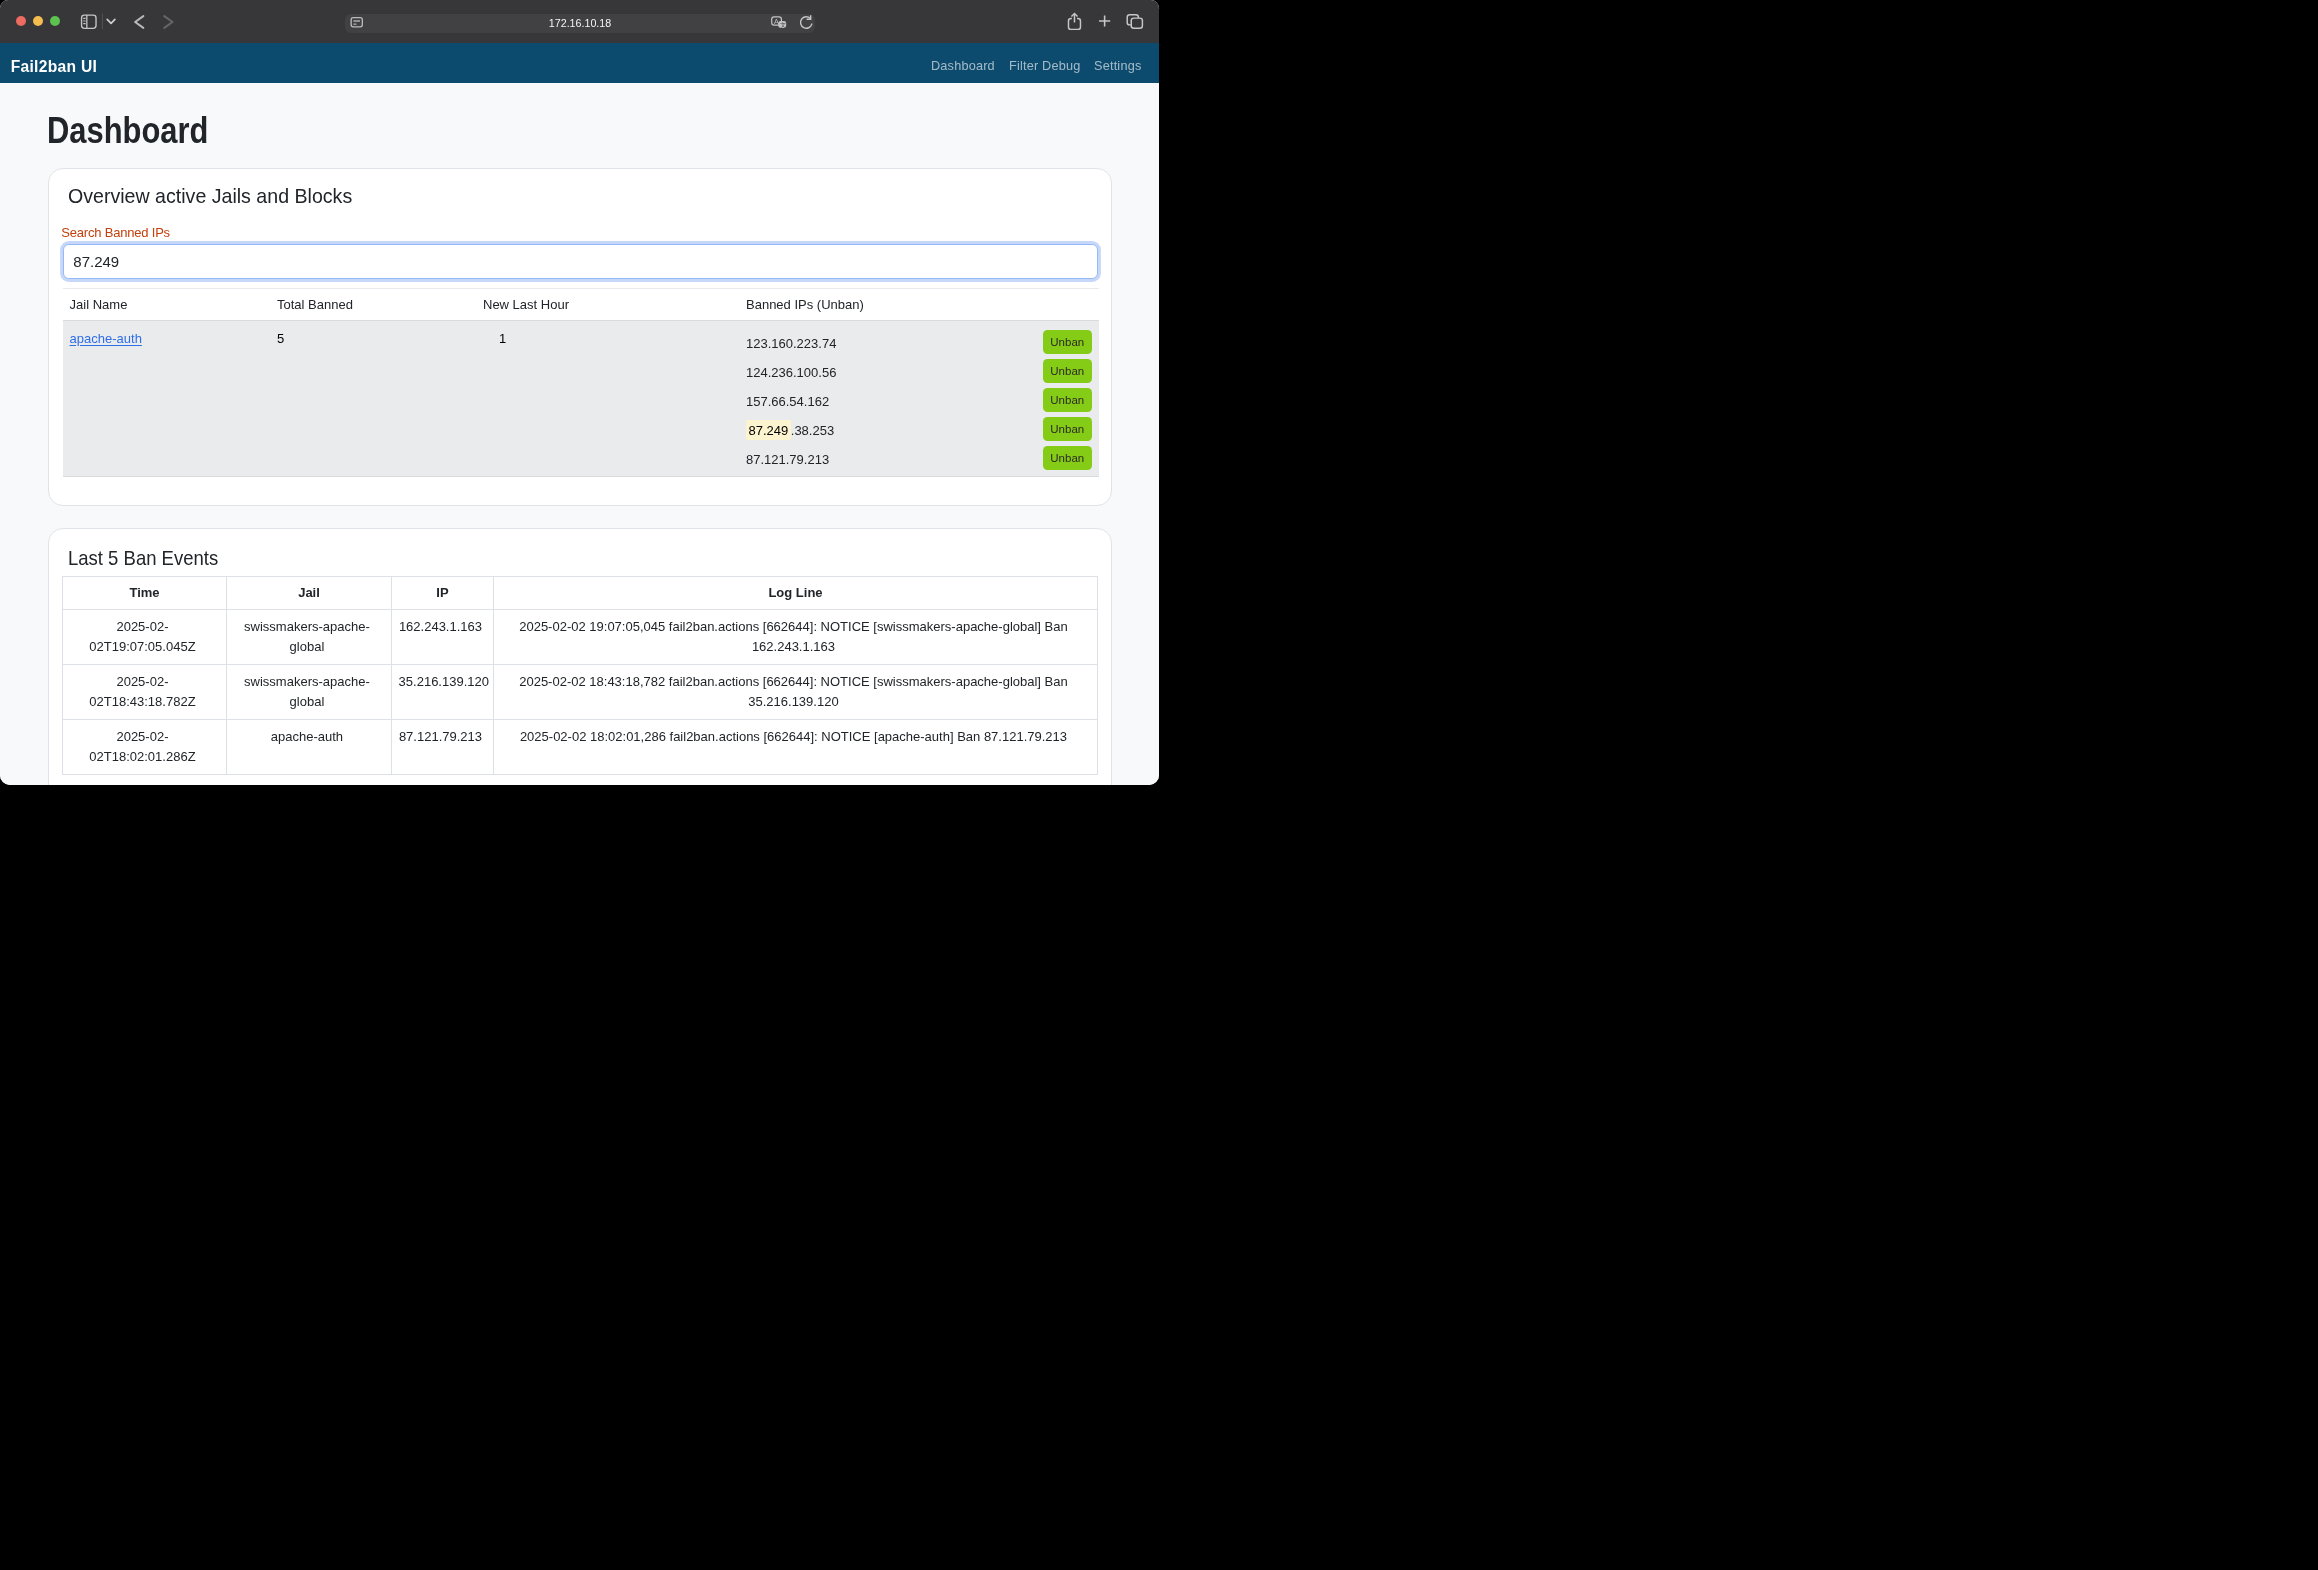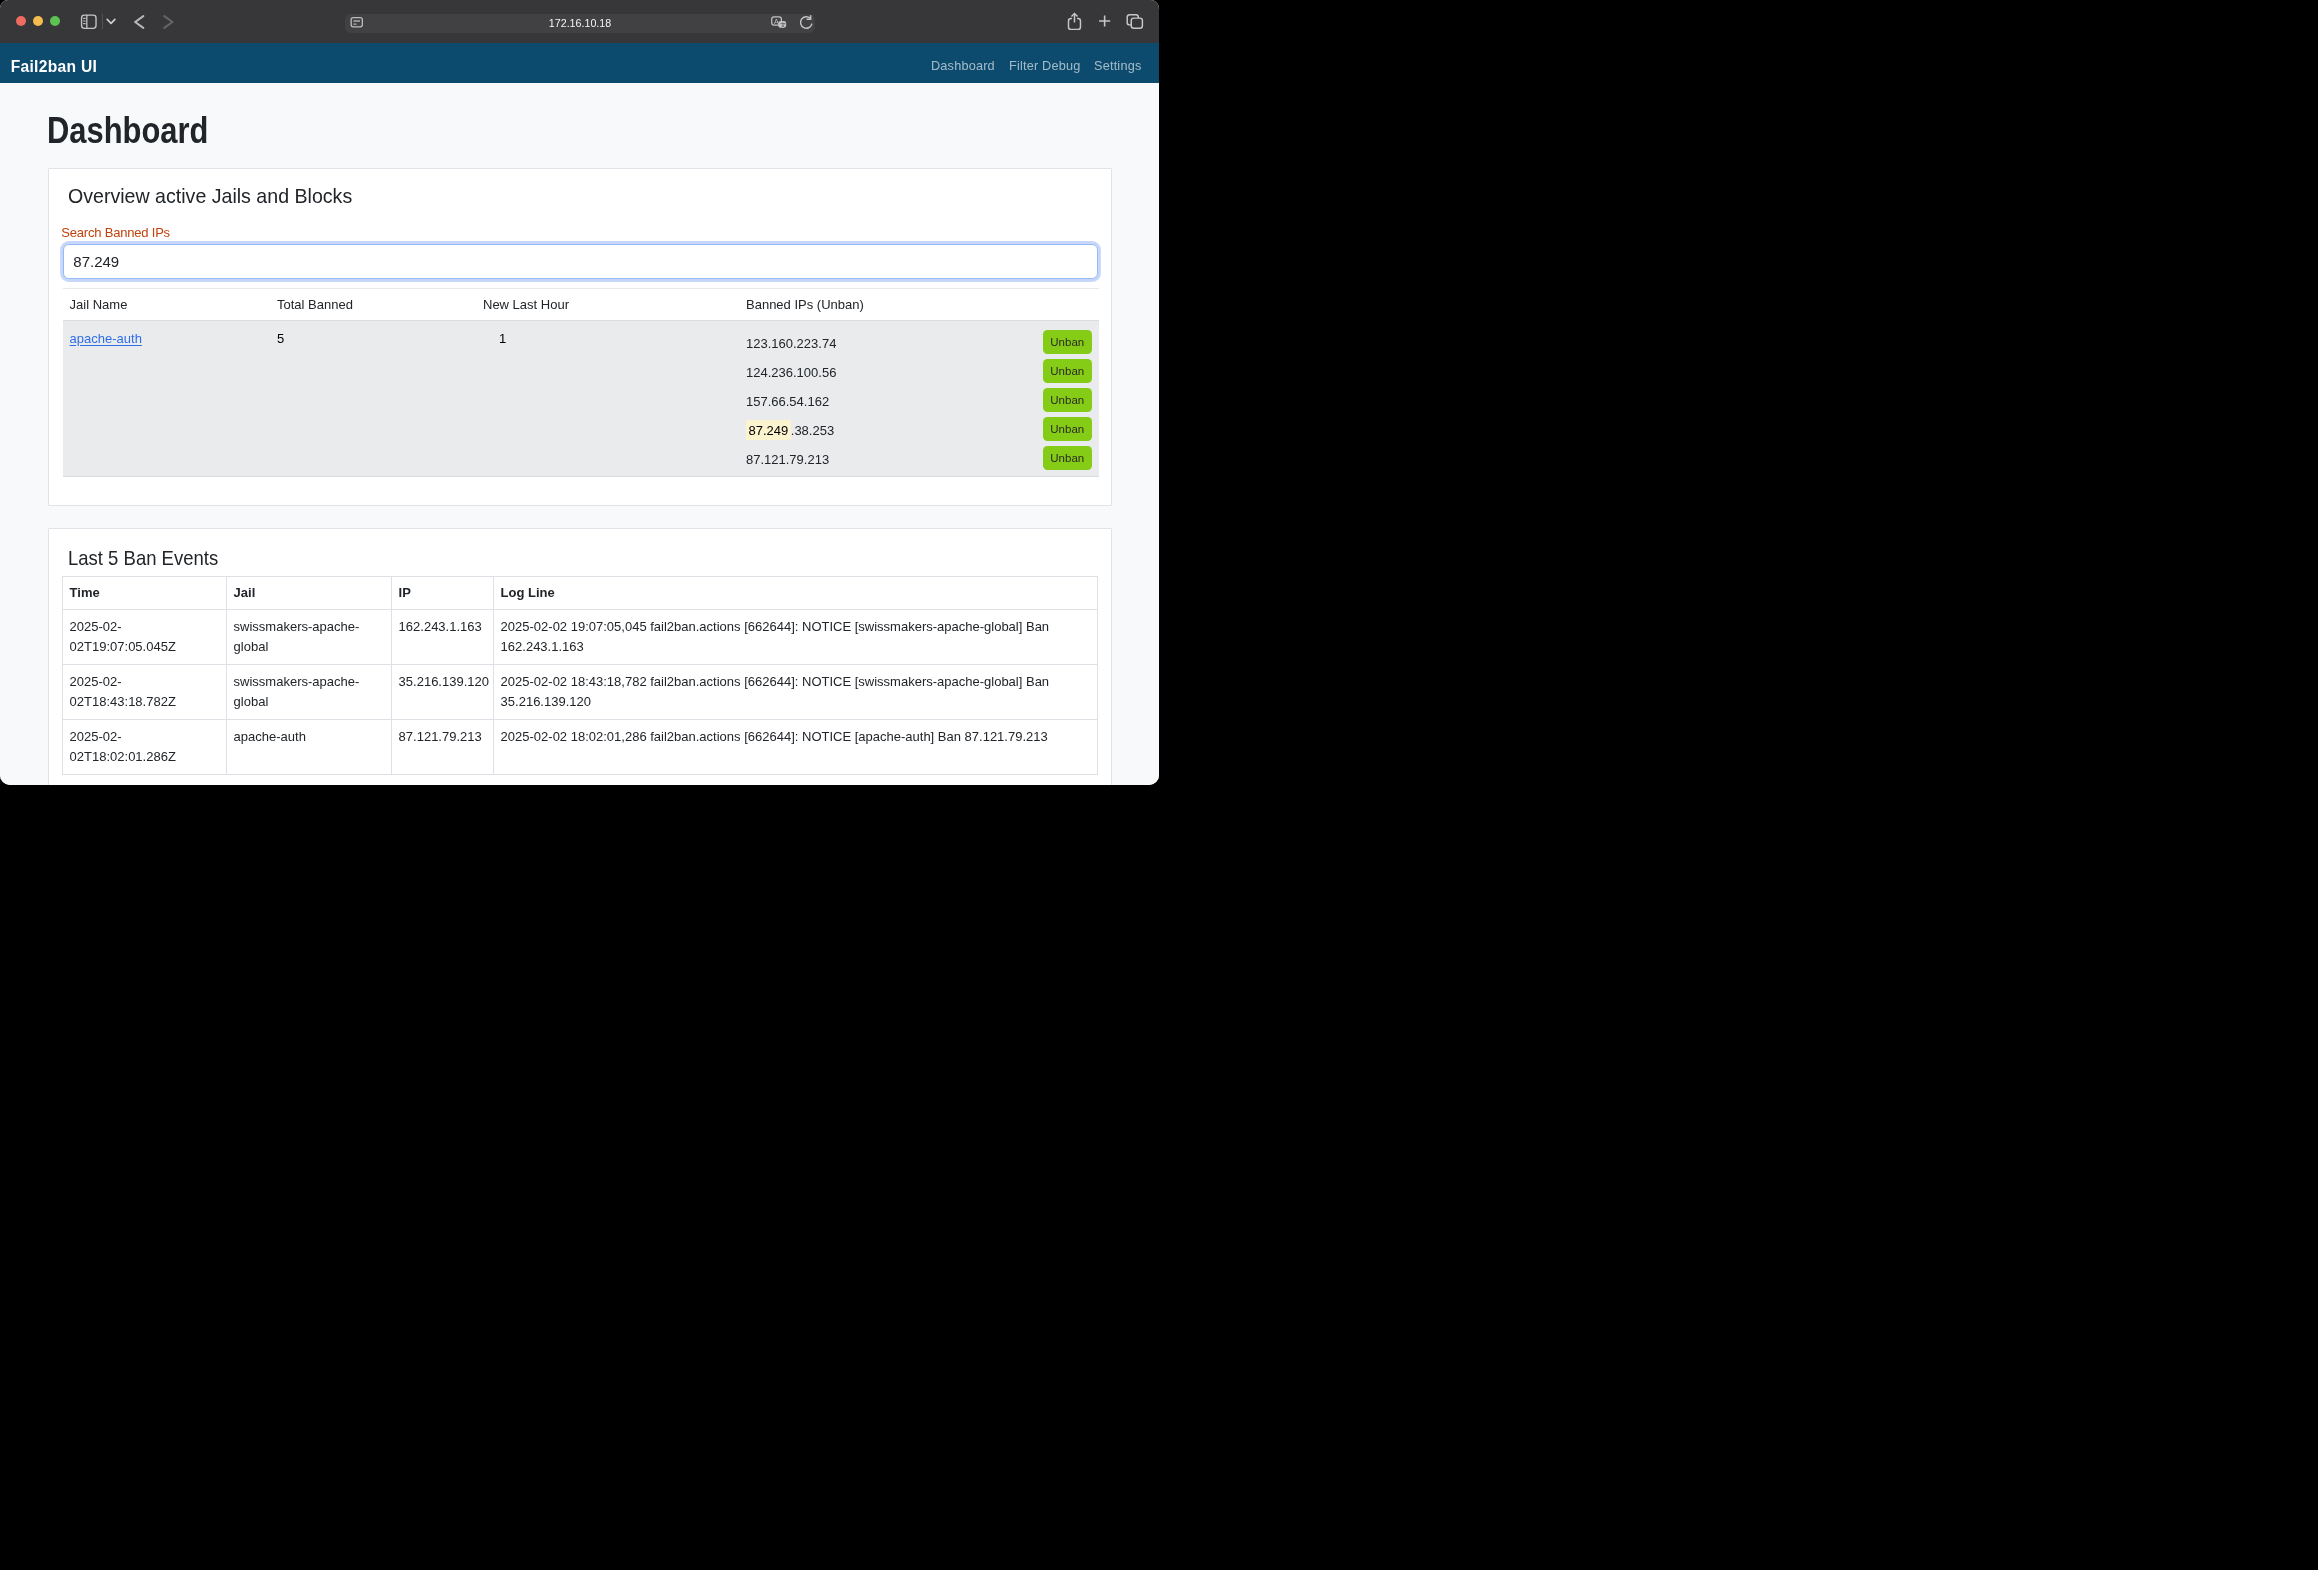--- a/index.html
+++ b/index.html
@@ -9,41 +9,41 @@
 .tl{position:absolute;top:16.4px;width:10px;height:10px;border-radius:50%}
 #urlbar{position:absolute;left:345px;top:13.6px;width:470px;height:19px;border-radius:5.8px;background:#414144}
 #urltext{position:absolute;left:345px;top:14.4px;width:470px;height:19px;line-height:19px;text-align:center;font-size:10.7px;color:#f4f4f6}
 
 #nav{position:absolute;left:0;top:43px;width:1159px;height:40px;background:#0c4a6e}
 #brand{position:absolute;left:10.7px;top:1.2px;height:45px;line-height:45px;font-size:15.6px;font-weight:700;color:#fff;letter-spacing:0.3px}
 .nl{position:absolute;top:0.8px;height:45px;line-height:45px;font-size:12.7px;color:rgba(255,255,255,.62);letter-spacing:0.2px}
 
 #page{position:absolute;left:0;top:88px;width:1159px;height:698px;background:#f8f9fa}
 h1{position:absolute;left:47px;top:21px;font-size:37px;font-weight:700;color:#212529;line-height:44px;transform:scaleX(.835);transform-origin:0 0;white-space:nowrap}
-.card{position:absolute;left:48px;width:1064px;background:#fff;border:0.8px solid #e0e3e7;border-radius:1px}
+.card{position:absolute;left:48px;width:1064px;background:#fff;border:0.8px solid #e0e3e7;border-radius:15px}
 #card1{top:80px;height:338px}
 #card2{top:440px;height:345px}
 .ct{position:absolute;left:18.5px;font-size:21px;font-weight:400;color:#212529;white-space:nowrap;transform-origin:0 0}
 #ct1{top:15.3px;transform:scaleX(.933)}
 #ct2{top:17px;transform:scaleX(.881)}
 #lbl{position:absolute;left:12.3px;top:56px;letter-spacing:-0.2px;font-size:13px;color:#c2410c}
 #sinput{position:absolute;left:14px;top:75px;width:1035px;height:35px;background:#fff;border:1.2px solid #93b9f8;border-radius:5.8px;box-shadow:0 0 0 2.9px rgba(49,108,237,.27);font-size:15px;color:#212529;line-height:33px;padding-left:9.3px}
 
 #t1{position:absolute;left:14px;top:119px;width:1036px}
 #t1 .hr{position:absolute;left:0;top:0;width:1036px;height:33px;border-top:0.8px solid #e7e9ec;border-bottom:0.8px solid #d9dcdf}
 #t1 .th{position:absolute;top:0;height:33px;line-height:34px;font-weight:400;font-size:13px;color:#212529}
 #t1 .gray{position:absolute;left:0;top:33px;width:1036px;height:156px;background:#eaebec;border-bottom:0.8px solid #d9dcdf}
 .iprow{position:absolute;left:683px;width:346px;height:29px}
 .iprow .ip{position:absolute;left:0;top:1.6px;height:29px;line-height:29px;font-size:13px;color:#212529}
 .btn{position:absolute;right:0;top:2.5px;height:24px;line-height:24px;padding:0 7.8px;background:#84cc16;border-radius:4.5px;font-size:11.5px;color:#2d2a23}
 a.jl{font-size:13px;color:#2e6ee8;text-decoration:underline;text-underline-offset:1.8px}
 mark{background:#fcf3cf;padding:2.9px 2.5px 2.1px;border-radius:1.6px}
 
 #t2{position:absolute;left:13px;top:47px;width:1035px;border:0.8px solid #dde0e4;border-collapse:collapse;table-layout:fixed;font-size:13px;color:#212529}
-#t2 td,#t2 th{border:0.8px solid #dde0e4;vertical-align:top;text-align:left;padding:7px 10.7px 7px 6.6px;line-height:20px;font-weight:400}
+#t2 td,#t2 th{border:0.8px solid #dde0e4;vertical-align:top;text-align:center;padding:7px 10.7px 7px 6.6px;line-height:20px;font-weight:400}
 #t2 th{font-weight:700;padding:5.8px 6.6px}
 </style></head><body>
 <div id="win">
 
   <div id="chrome">
     <span class="tl" style="left:16px;background:#ed6b60"></span>
     <span class="tl" style="left:33px;background:#f5bd4f"></span>
     <span class="tl" style="left:50px;background:#5dc350"></span>
     <svg width="1159" height="43" viewBox="0 0 1411 52" fill="none" style="left:0;top:0">
 

